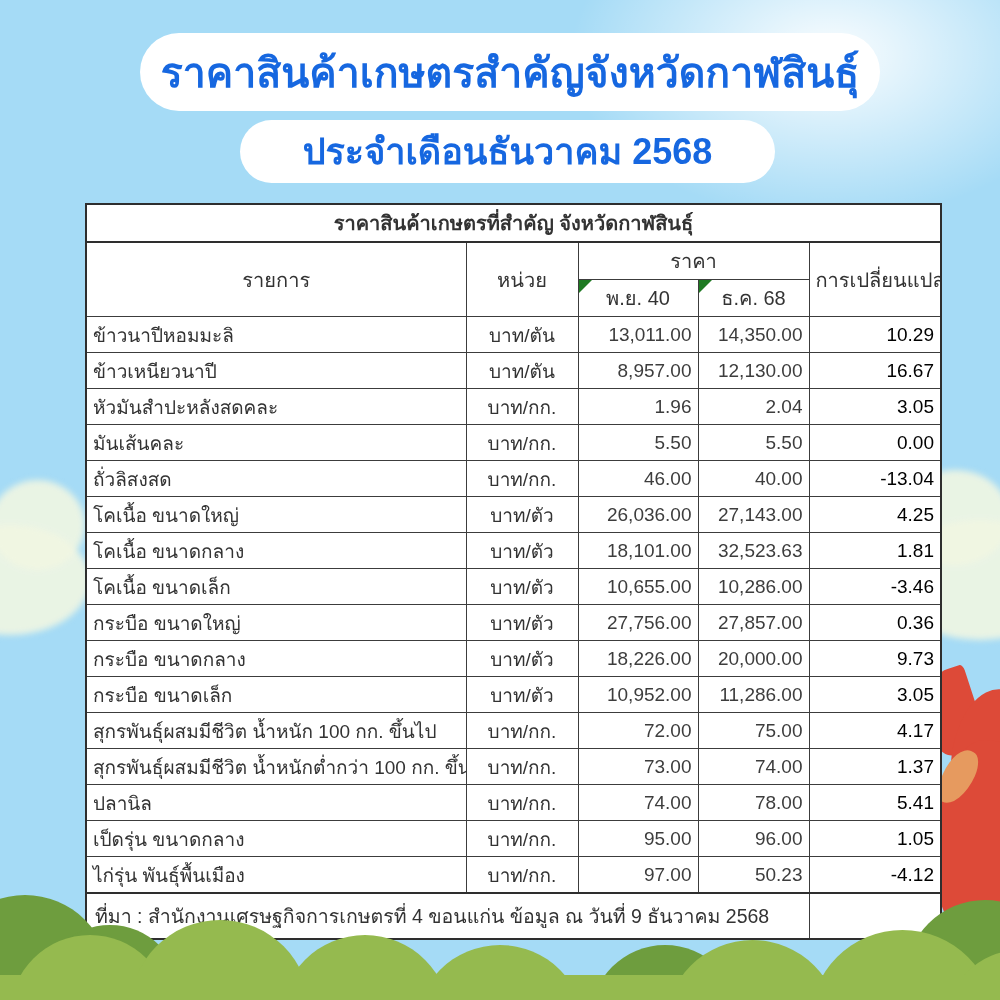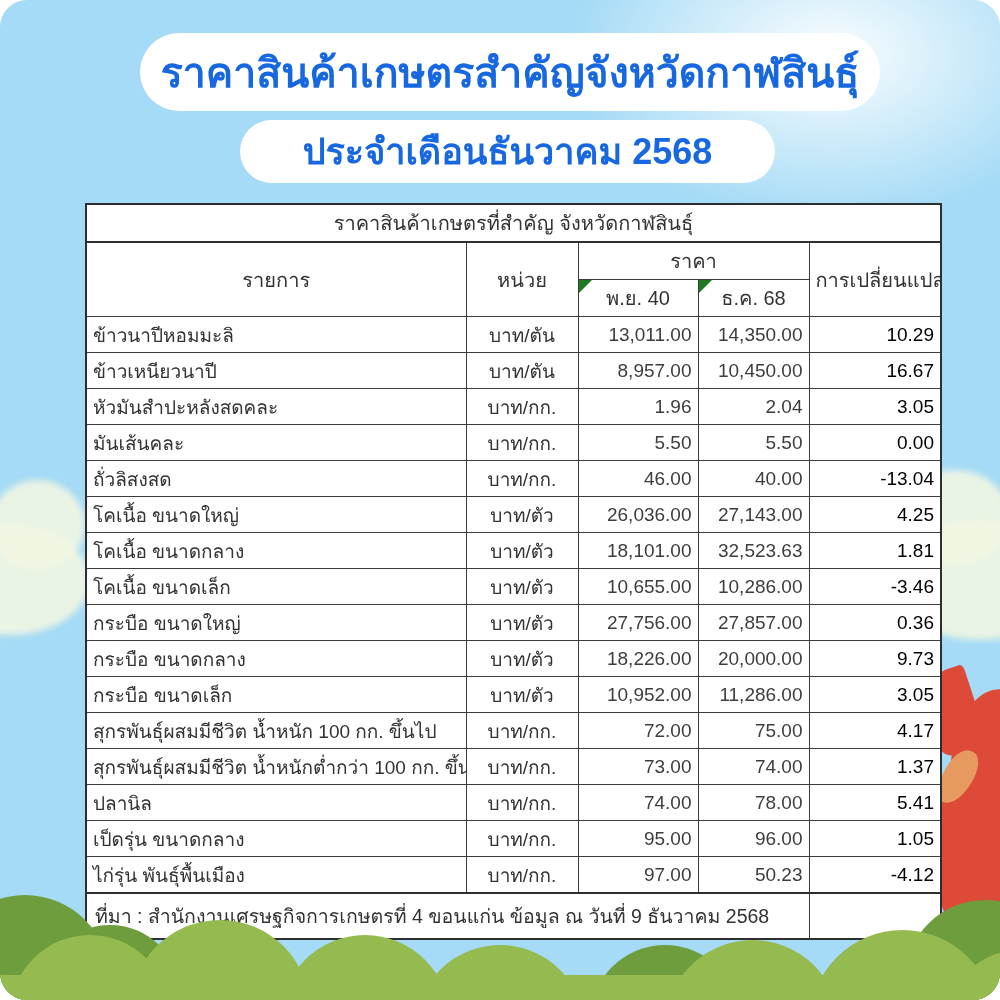--- a/index.html
+++ b/index.html
@@ -1,20 +1,20 @@
 <!DOCTYPE html>
 <html><head>
 <meta charset="utf-8">
 <style>
   html,body{margin:0;padding:0;}
   body{
     width:1000px;height:1000px;overflow:hidden;
     font-family:"Liberation Sans","DejaVu Sans",sans-serif;
   }
-  .scene{position:relative;width:1000px;height:1000px;background:#a5dbf6;overflow:hidden;border-radius:27px;}
+  .scene{position:relative;width:1000px;height:1000px;background:#a5dbf6;overflow:hidden;}
 
   
   .cloud-glow-tr{
     position:absolute;right:-90px;top:-110px;width:520px;height:330px;
     background:radial-gradient(closest-side,rgba(255,255,255,.95),rgba(255,255,255,0));
   }
   .cloud{position:absolute;filter:blur(3px);}
   .cloud .lobe{position:absolute;background:#f1f6e2;border-radius:50%;opacity:.9;}
   .cloud-left{left:-70px;top:480px;width:190px;height:160px;}
   .cloud-left .l1{left:60px;top:0;width:95px;height:90px;}
@@ -53,21 +53,21 @@
   
   .table-wrap{position:absolute;left:85px;top:203px;width:855px;}
   table.price{
     width:855px;border-collapse:collapse;table-layout:fixed;background:#ffffff;
     color:#333;font-size:19px;
   }
   table.price td,table.price th{
     border:1.5px solid #3c3c3c;padding:0 6px;overflow:hidden;white-space:nowrap;
     font-weight:normal;vertical-align:middle;
   }
-  table.price .title-row td{height:36px;text-align:center;font-size:20px;border-bottom:2px solid #2e2e2e;}
+  table.price .title-row td{height:36px;text-align:center;font-size:20px;border-bottom:2px solid #2e2e2e;font-weight:bold;}
   table.price{border:2px solid #2e2e2e;}
   .hdr td{text-align:center;font-size:20px;}
   .hdr-top td{height:36px;}
   .hdr-sub td{height:36px;position:relative;}
   .tri{
     position:absolute;left:0;top:0;width:0;height:0;
     border-top:13px solid #1e7a22;border-right:13px solid transparent;
   }
   tr.data-row td{height:35px;}
   td.c-item{text-align:left;padding-left:5px;}
@@ -151,21 +151,21 @@
     <td class="c-item">ข้าวนาปีหอมมะลิ</td>
     <td class="c-unit">บาท/ตัน</td>
     <td class="num">13,011.00</td>
     <td class="num sub-div">14,350.00</td>
     <td class="c-change">10.29</td>
   </tr>
           <tr class="data-row">
     <td class="c-item">ข้าวเหนียวนาปี</td>
     <td class="c-unit">บาท/ตัน</td>
     <td class="num">8,957.00</td>
-    <td class="num sub-div">10,450.00</td>
+    <td class="num sub-div">12,130.00</td>
     <td class="c-change">16.67</td>
   </tr>
           <tr class="data-row">
     <td class="c-item">หัวมันสำปะหลังสดคละ</td>
     <td class="c-unit">บาท/กก.</td>
     <td class="num">1.96</td>
     <td class="num sub-div">2.04</td>
     <td class="c-change">3.05</td>
   </tr>
           <tr class="data-row">

